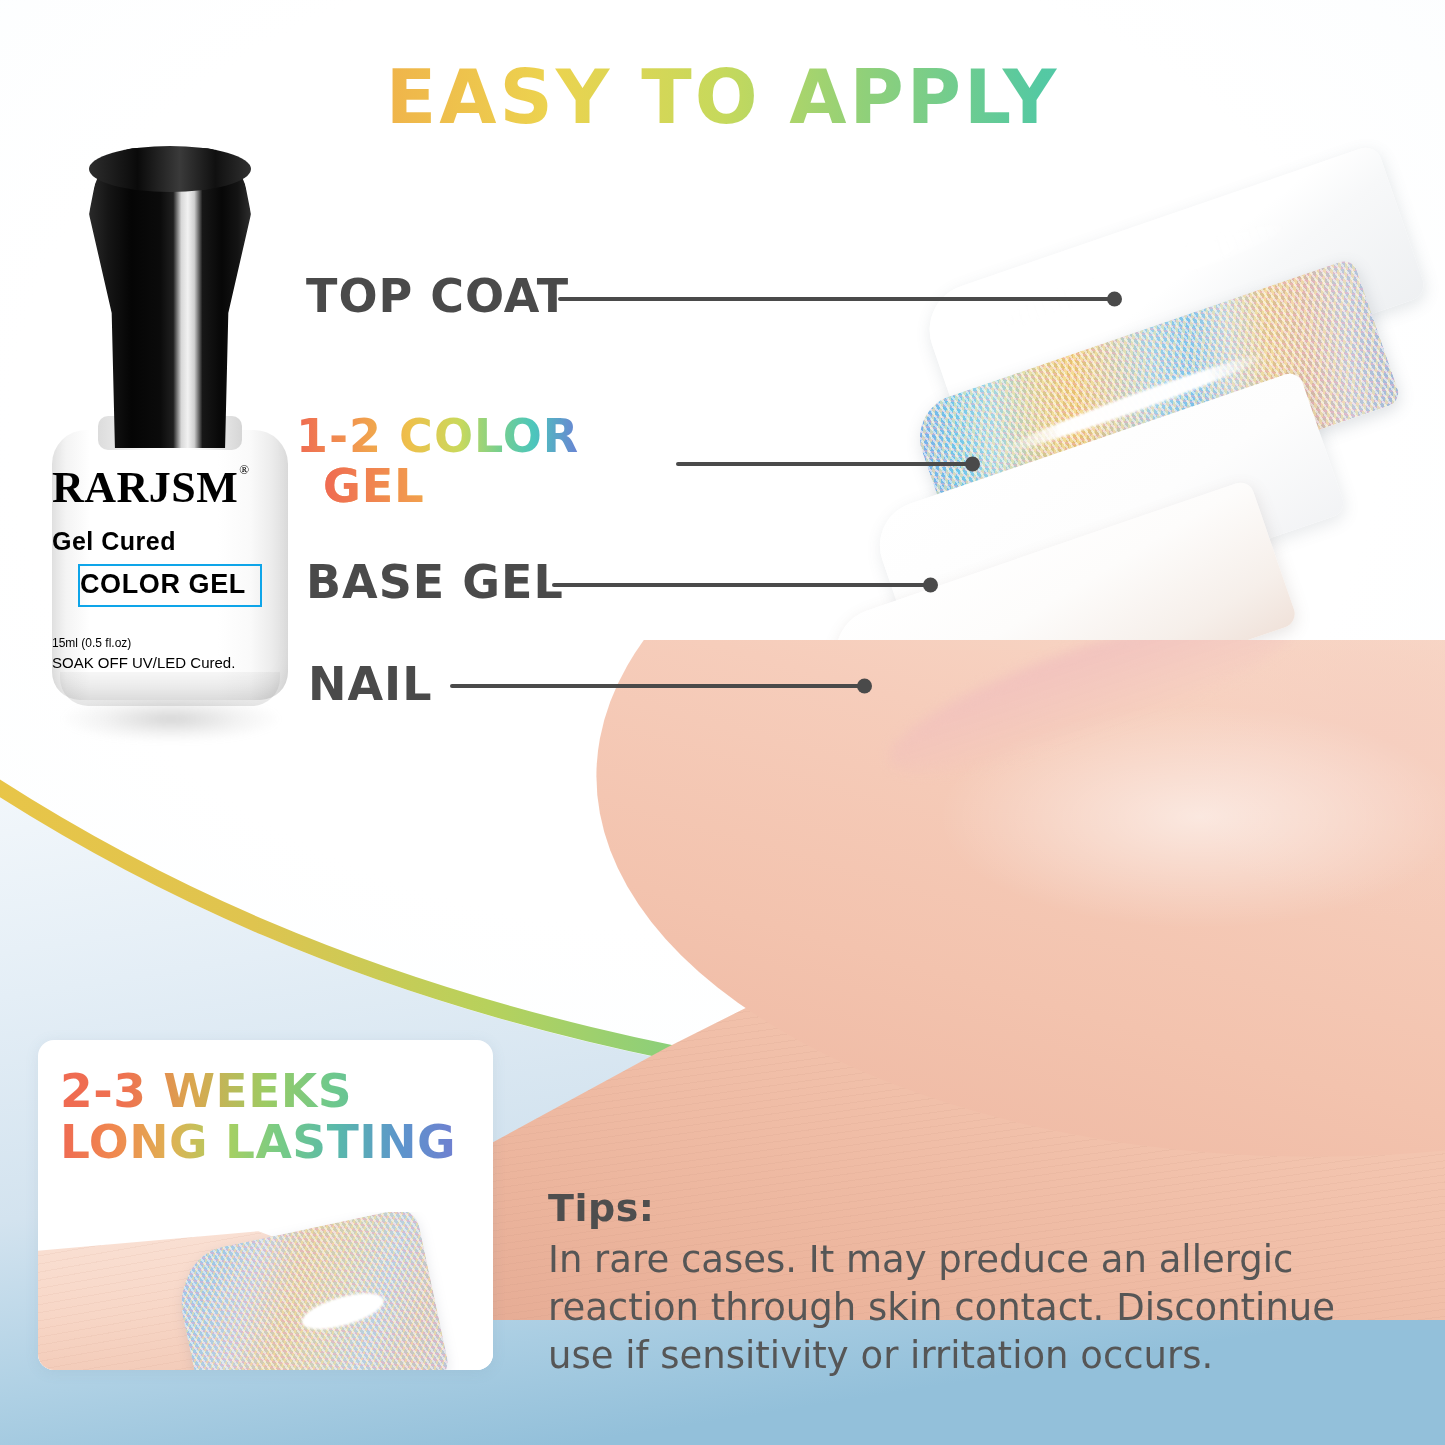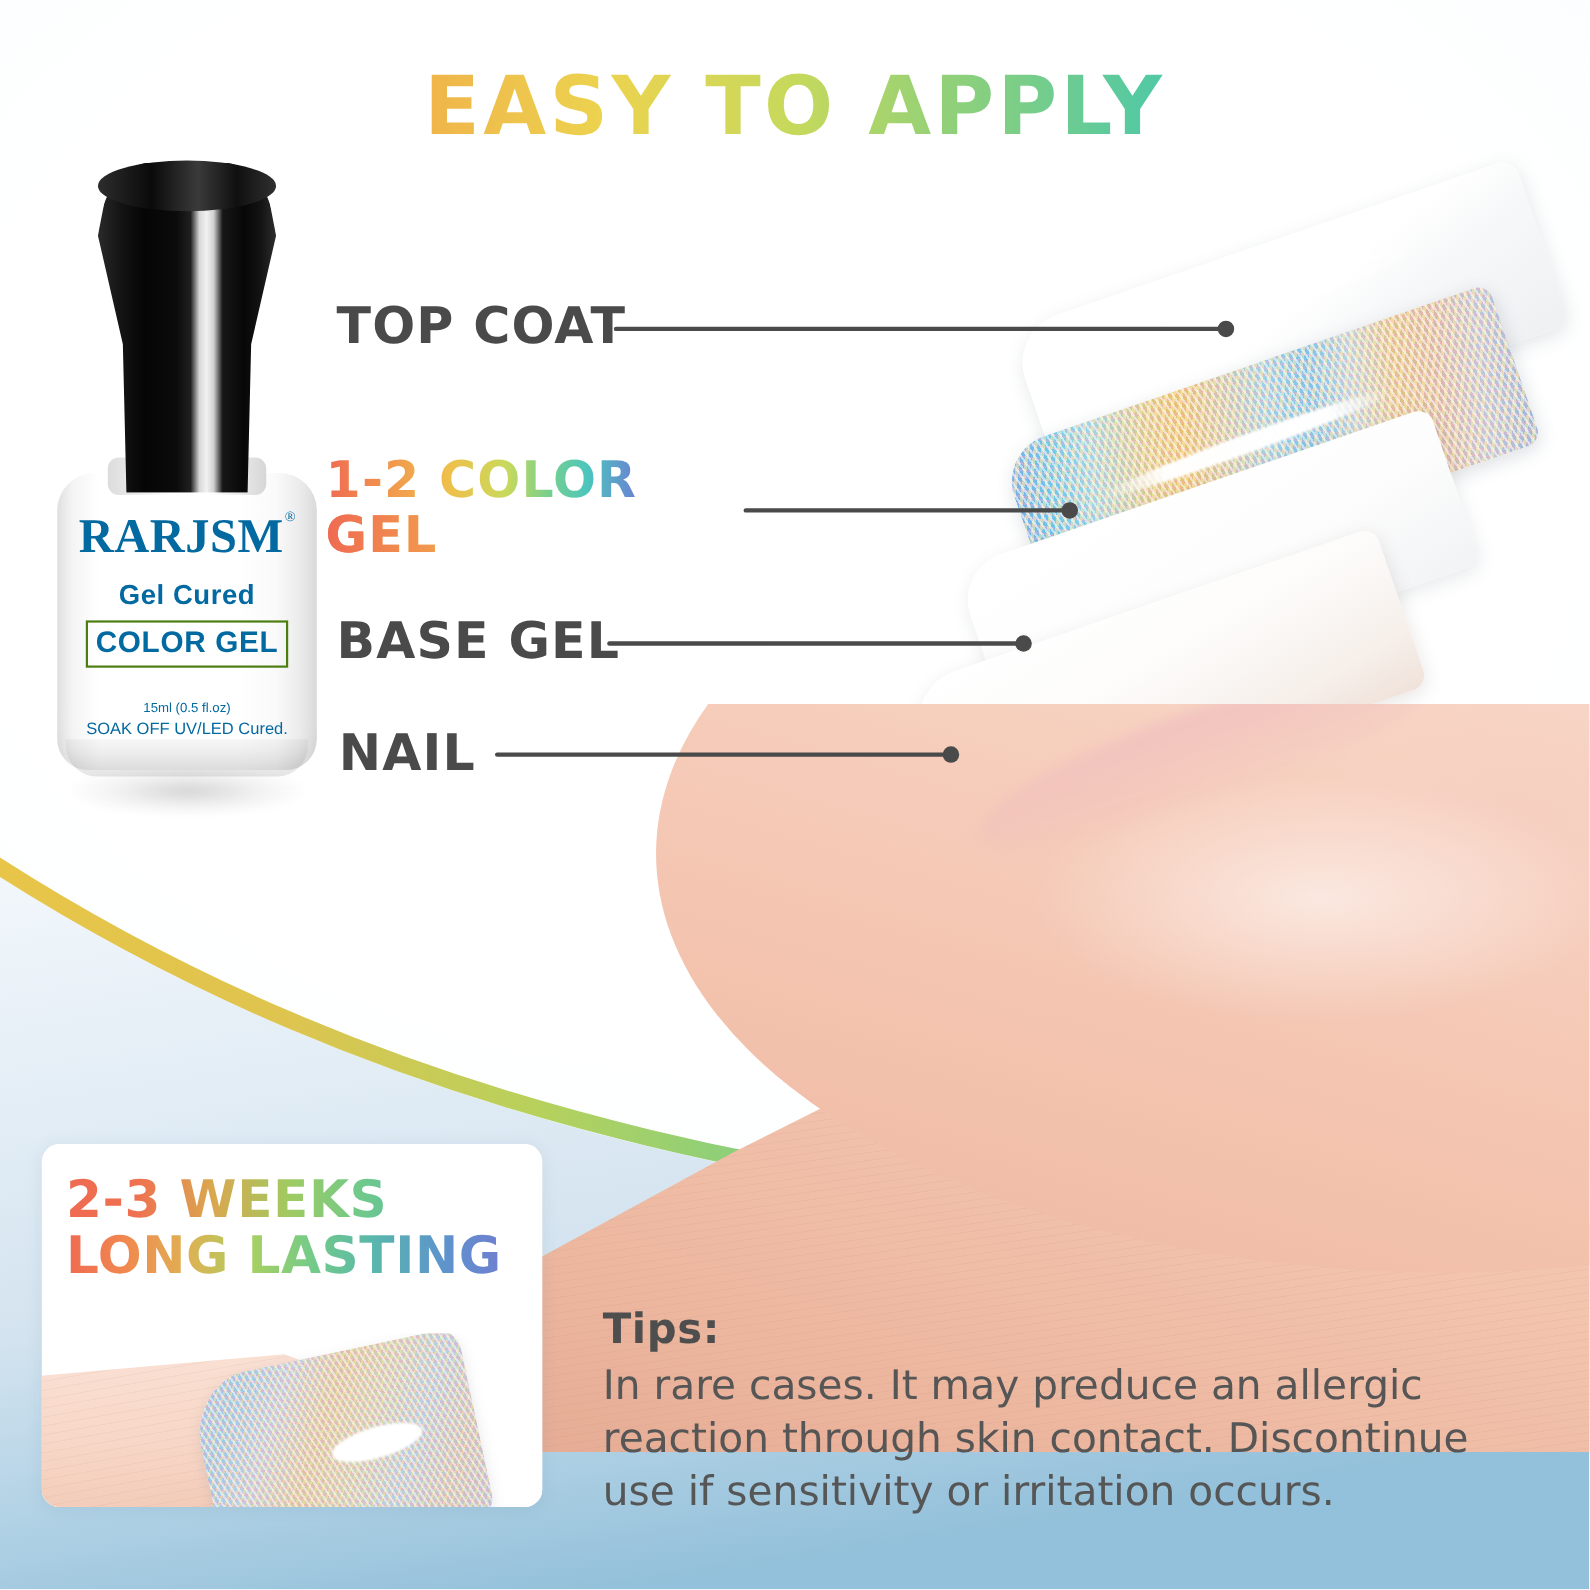--- a/index.html
+++ b/index.html
@@ -108,22 +108,22 @@
     width: 218px; height: 46px;
     border-radius: 50%;
     background: radial-gradient(ellipse at center, rgba(120,120,120,.30) 0%, rgba(160,160,160,.12) 45%, rgba(255,255,255,0) 72%);
     filter: blur(3px);
   }
 
   .label-wrap {
     position: absolute;
     left: 6px; top: 318px;
     width: 236px;
-    text-align: center;
-    color: #0369a1;
+    text-align: left;
+    color: #000000;
   }
   .brand {
     font-family: "Liberation Serif", "DejaVu Serif", serif;
     font-size: 44px;
     font-weight: 700;
     letter-spacing: 0.5px;
     line-height: 1;
     position: relative;
     display: inline-block;
   }
@@ -136,21 +136,21 @@
     left: 1px;
   }
   .gel-polish {
     margin-top: 17px;
     font-size: 25px;
     font-weight: 700;
     letter-spacing: .5px;
   }
   .color-gel-box {
     margin: 8px 26px 0 26px;
-    border: 2px solid #4d7c0f;
+    border: 2px solid #0ea5e9;
     padding: 3px 0 5px 0;
     font-size: 27px;
     font-weight: 600;
     letter-spacing: .6px;
   }
   .ml { margin-top: 29px; font-size: 12px; font-weight: 500; }
   .soak { margin-top: 4px; font-size: 15px; font-weight: 500; }
 
   
   .layer-label {
@@ -171,20 +171,21 @@
     background-clip: text;
     color: transparent;
     -webkit-text-fill-color: transparent;
   }
   .rainbow-line2 {
     display: block;
     background: linear-gradient(90deg, #ef6a52 0%, #f2a84d 45%, #e6cf4f 75%, #c3d85d 100%);
     -webkit-background-clip: text;
     background-clip: text;
     color: transparent;
+    margin-left: 27px;
     -webkit-text-fill-color: transparent;
   }
 
   
   .leader { position: absolute; height: 4px; background: #4a4a4a; border-radius: 2px; }
   .leader .dot {
     position: absolute;
     right: -4px; top: 50%;
     transform: translateY(-50%);
     width: 15px; height: 15px;

